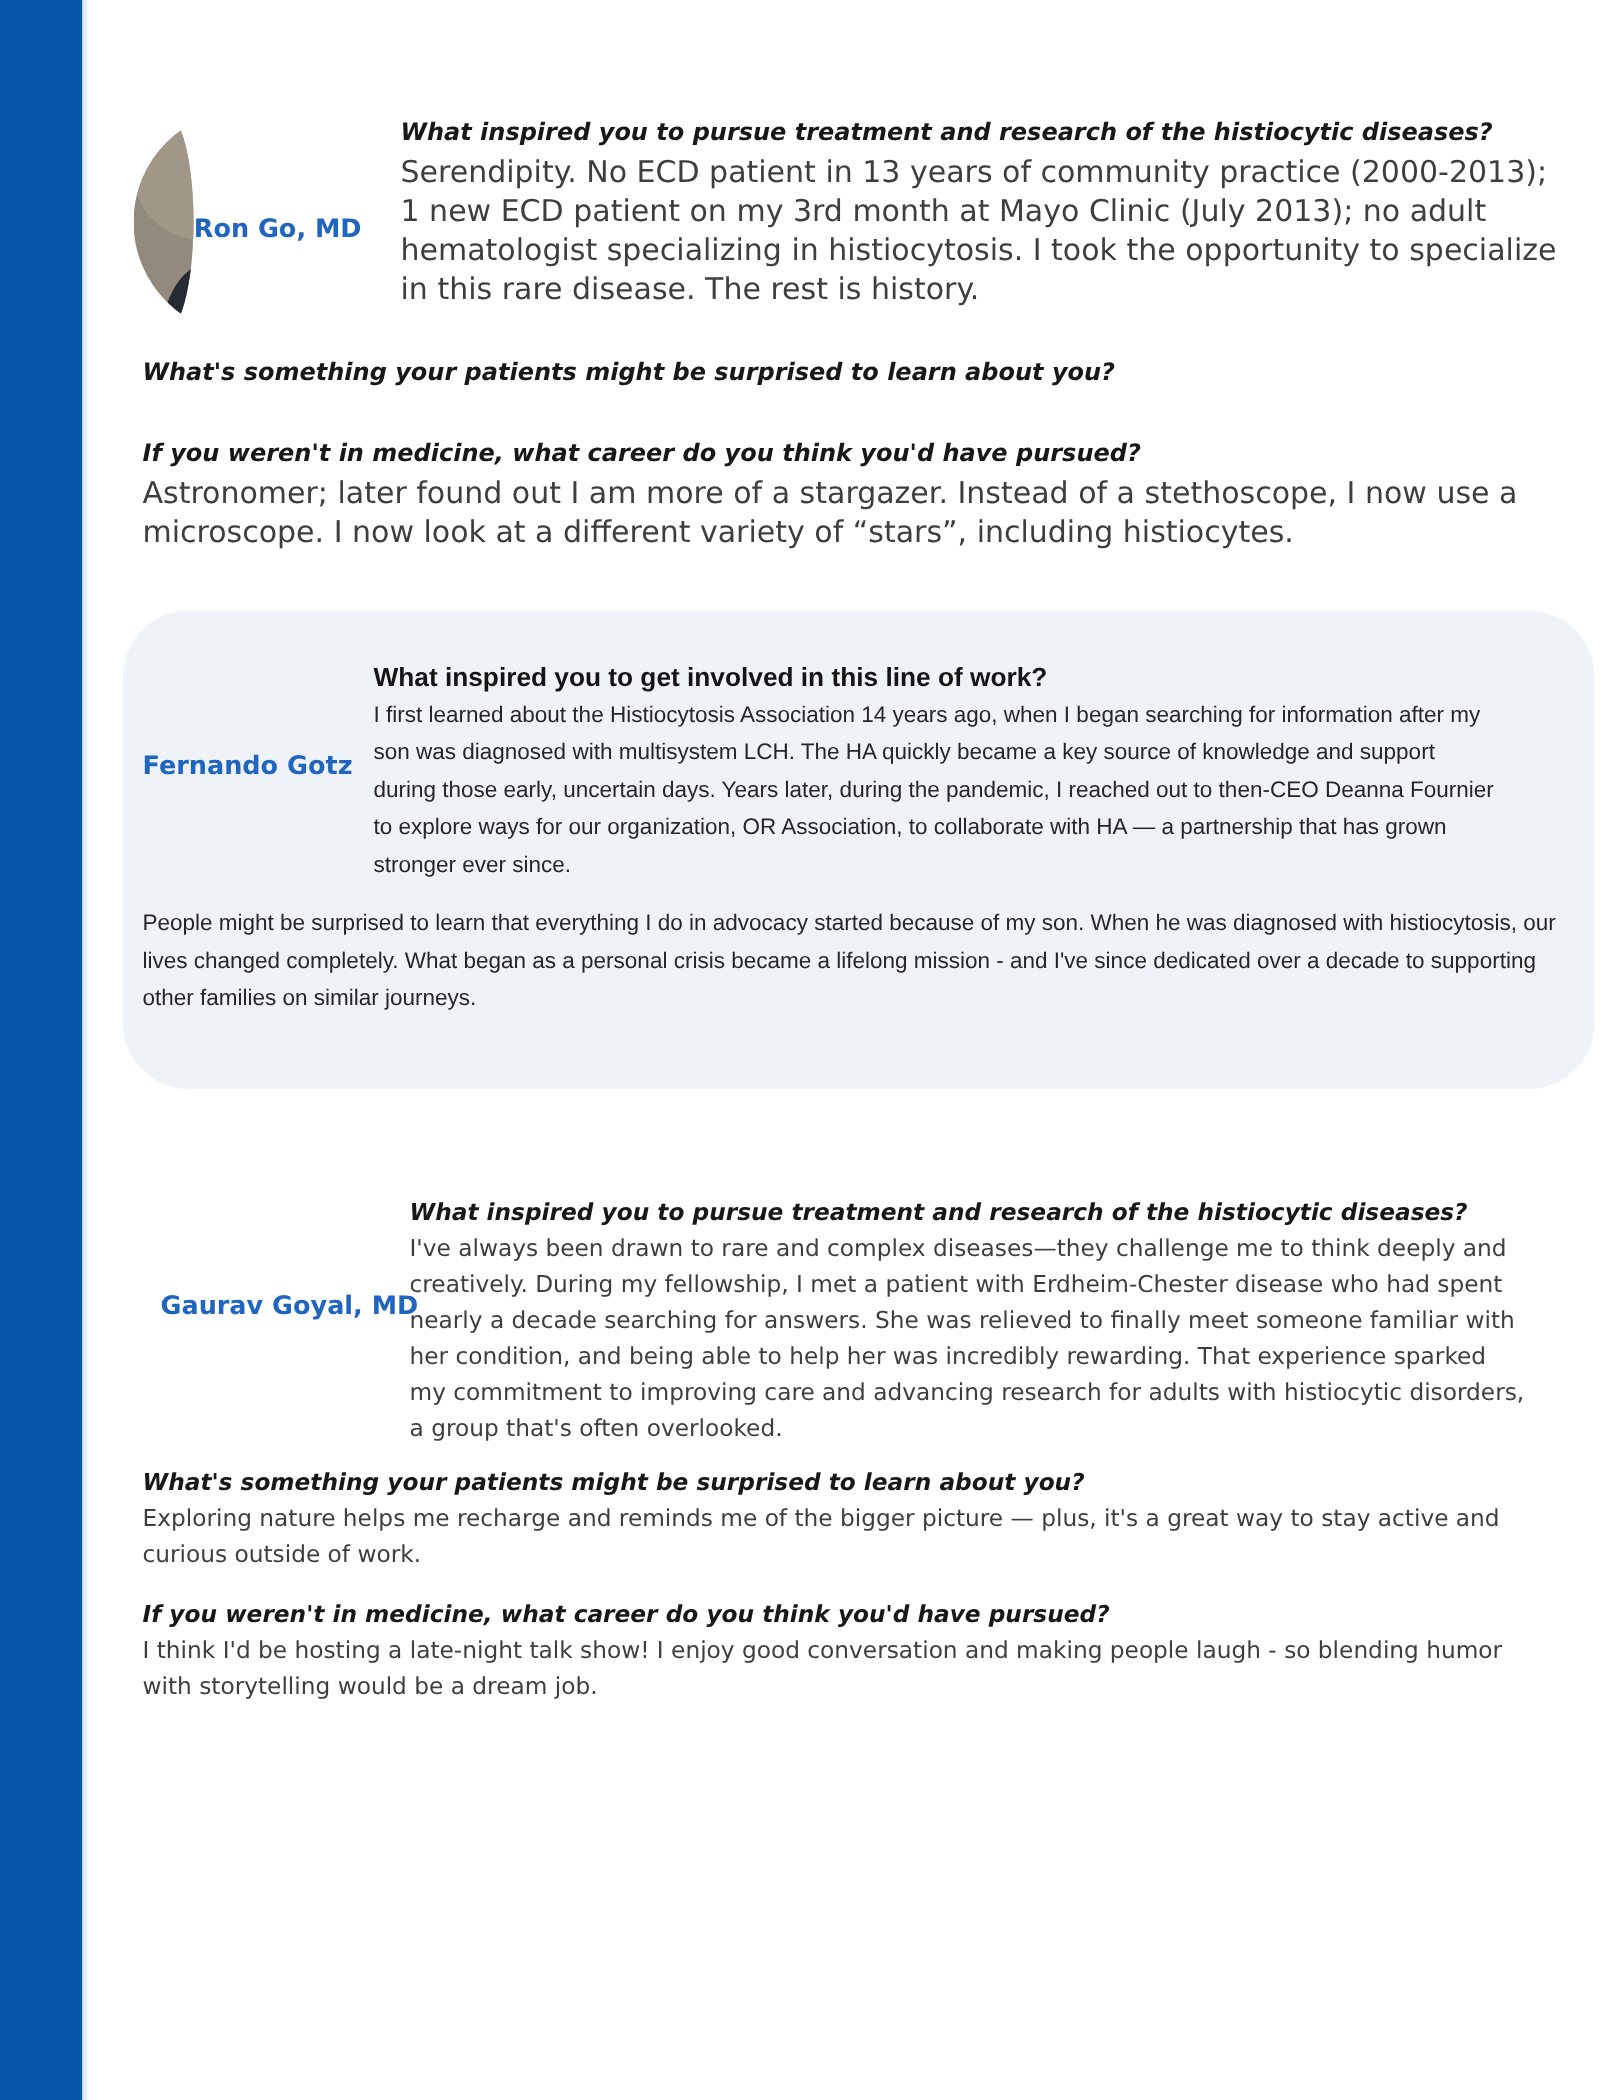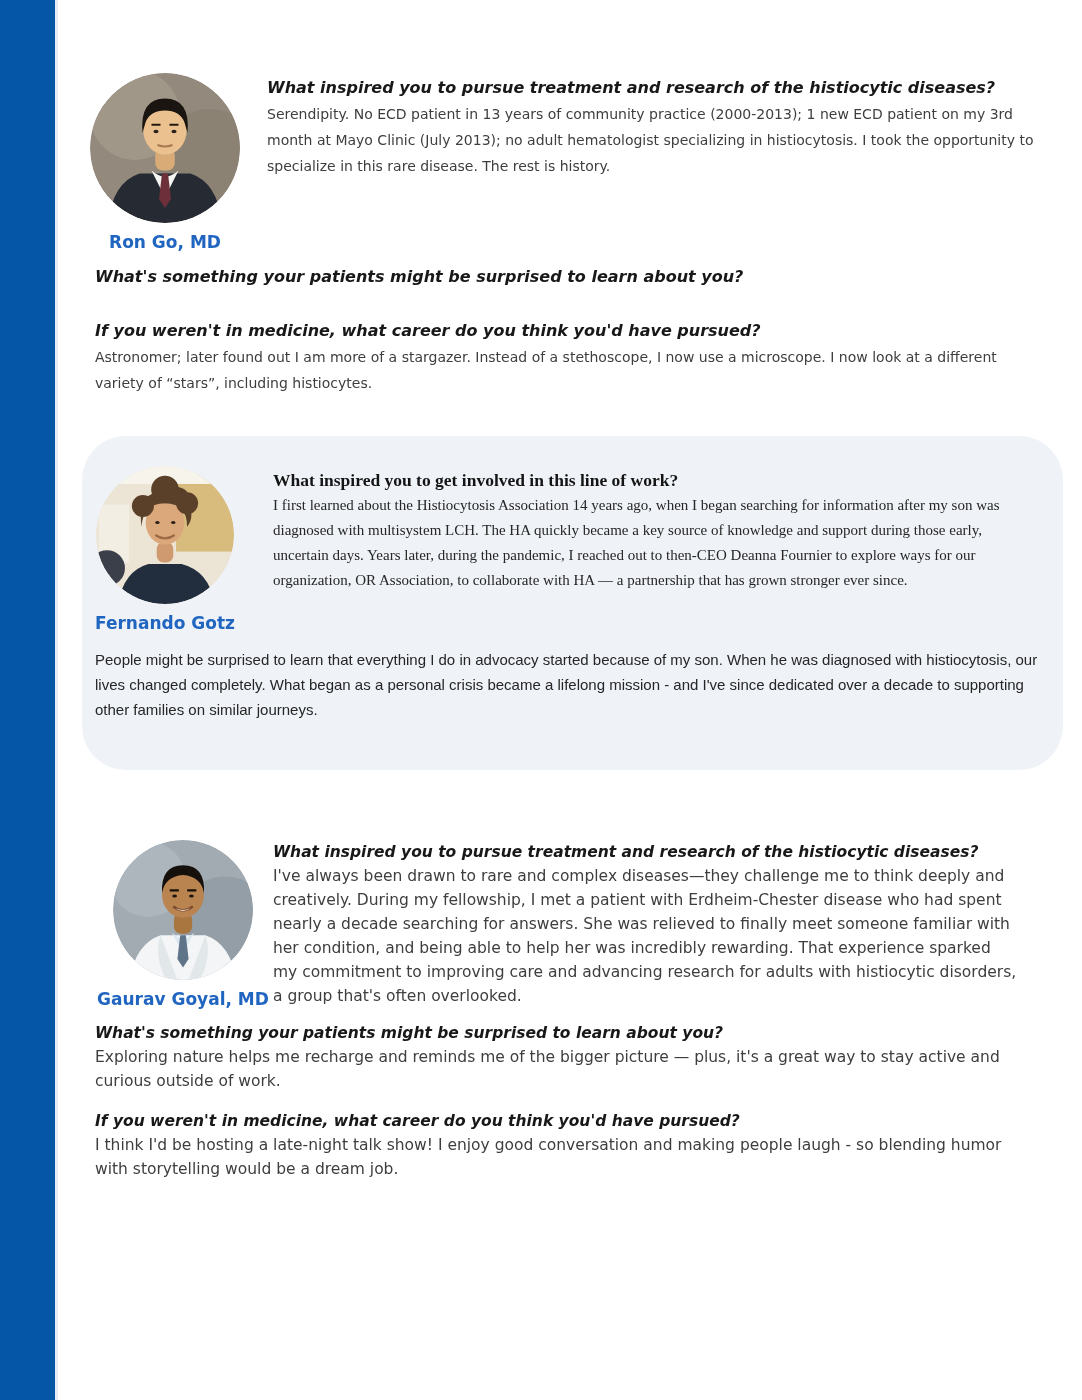--- a/index.html
+++ b/index.html
@@ -12,42 +12,42 @@
   *{box-sizing:border-box;margin:0;padding:0;}
   html,body{width:1082px;height:1400px;}
   body{background:#ffffff;overflow:hidden;position:relative;}
 
   .accent-bar{position:absolute;left:0;top:0;width:55px;height:1400px;background:var(--accent-bar-color);}
   .accent-edge{position:absolute;left:55px;top:0;width:3px;height:1400px;background:#e2ebf6;}
 
   .content{position:absolute;left:57px;top:0;width:1025px;padding:73px 44px 0 38px;}
 
   .lead-row{display:flex;align-items:flex-start;}
-  .photo-col{flex:none;display:flex;flex-direction:column;align-items:center;}
+  .photo-col{flex:none;display:flex;align-items:center;}
   .photo{border-radius:50%;overflow:hidden;line-height:0;}
   .name{font-family:"DejaVu Sans",sans-serif;font-weight:700;font-size:17px;color:var(--name-color);margin-top:9px;white-space:nowrap;}
 
   .q{font-weight:700;color:var(--heading-color);}
   .a{color:var(--body-color);}
 
   .font-a{font-family:"DejaVu Sans",sans-serif;}
   .font-a .q{font-size:16px;line-height:26px;font-style:italic;}
-  .font-a .a{font-size:14px;line-height:26px;}
+  .font-a .a{font-size:20px;line-height:26px;}
   .font-b{font-family:"Liberation Sans",sans-serif;}
   .font-b .q{font-size:17.5px;line-height:25px;color:#141414;}
   .font-b .a{font-size:15px;line-height:25px;color:#262626;}
 
   .sec1 .photo-col{margin-left:-6px;width:152px;}
   .sec1 .lead-qa{margin-left:26px;width:772px;margin-top:2px;}
   .sec1 .qa-block.qa1{margin-top:12px;}
   .sec1 .qa-block.qa2{margin-top:28px;}
 
   .card{background:var(--card-bg-color);border-radius:44px;margin:40px -25px 0 -13px;padding:30px 25px 28px 13px;}
   .sec2 .photo-col{width:140px;}
-  .sec2 .lead-qa{margin-left:38px;width:752px;margin-top:2px;font-family:Liberation Serif, serif;}
+  .sec2 .lead-qa{margin-left:14px;width:752px;margin-top:2px;}
   .sec2 .qa-block.qa1{margin-top:14px;}
   .sec2 .qa-block.qa2{margin-top:20px;}
 
   .sec3{margin-top:70px;}
   .sec3 .photo-col{margin-left:12px;width:152px;}
   .sec3 .lead-qa{margin-left:14px;width:745px;}
   .sec3.font-a .q,.sec3.font-a .a{font-size:15.5px;line-height:24px;}
   .sec3 .qa-block.qa1{margin-top:12px;}
   .sec3 .qa-block.qa2{margin-top:16px;}
 </style>

